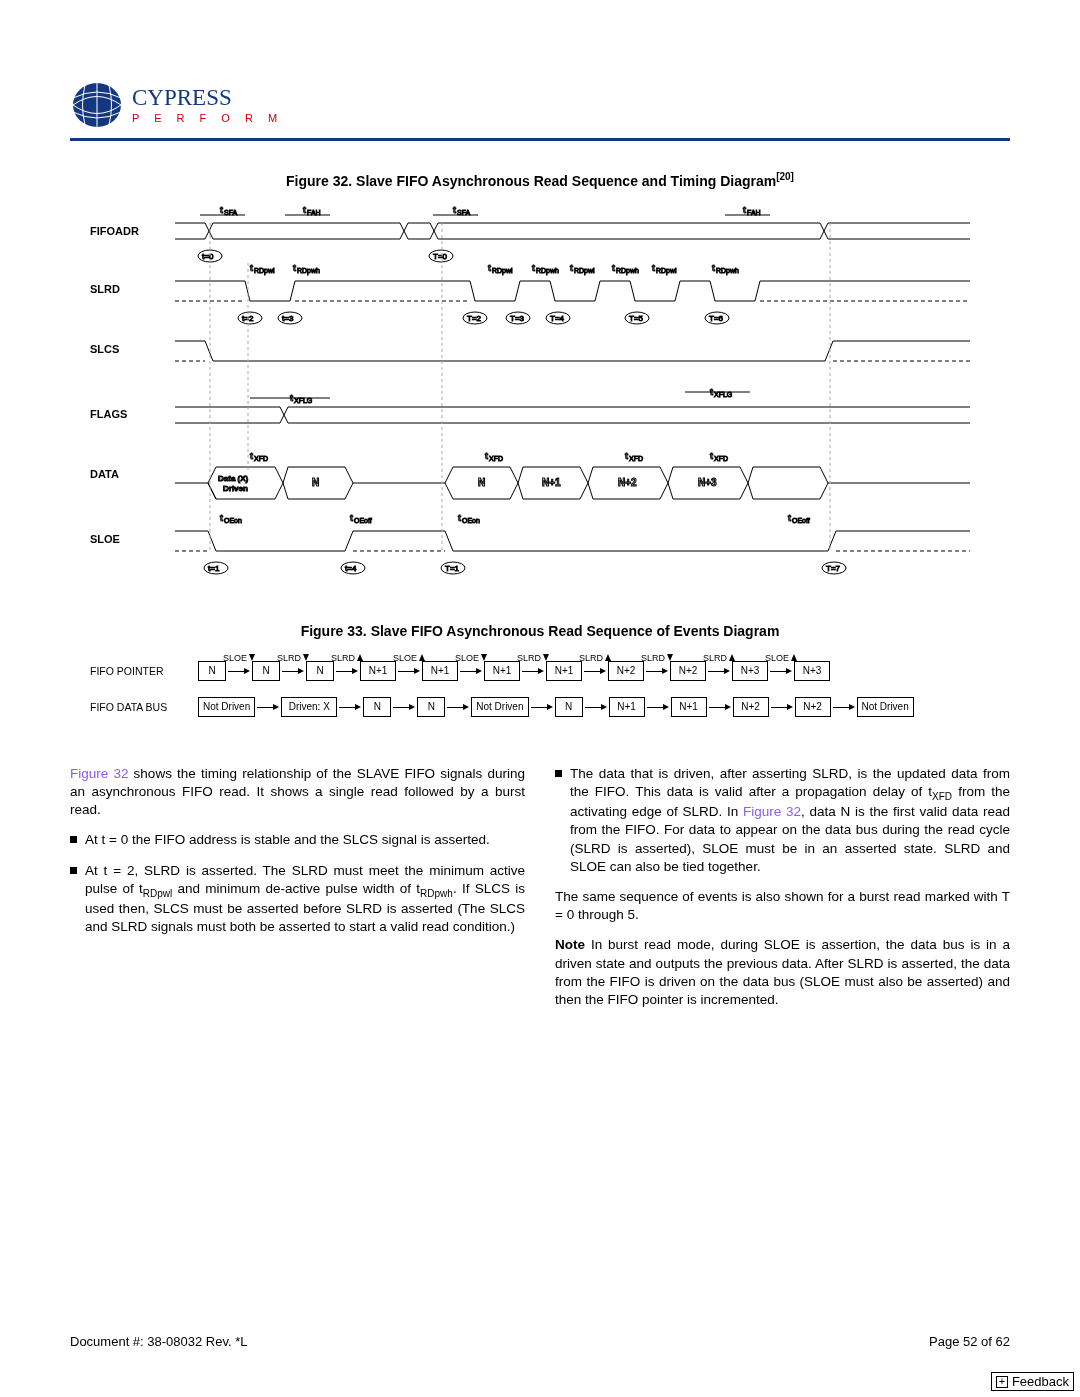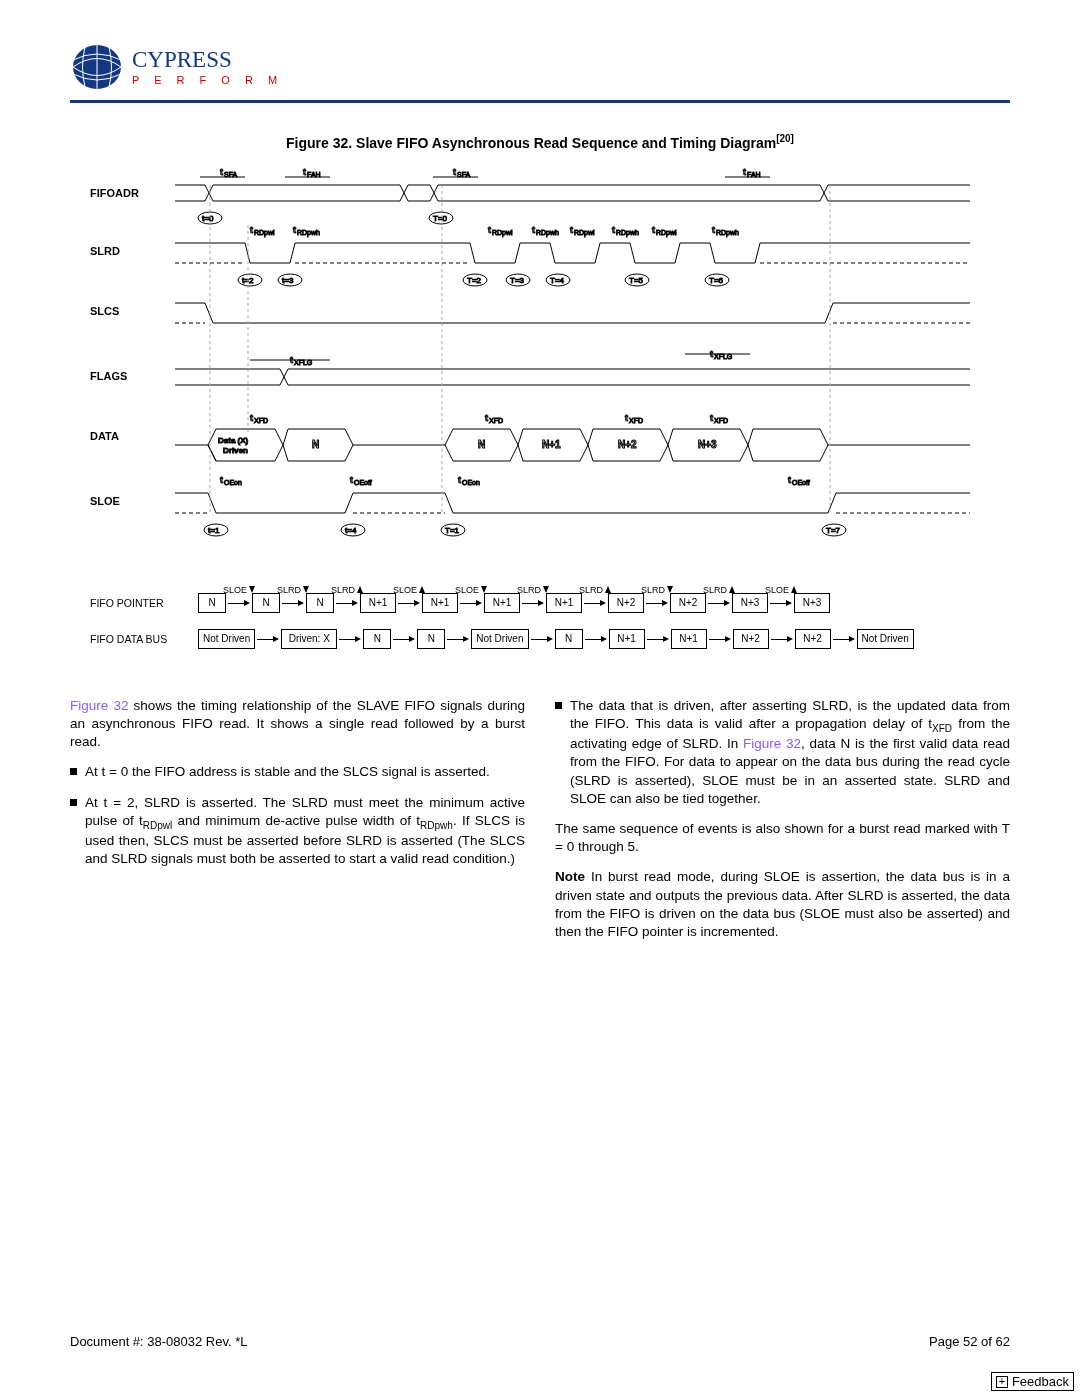--- a/index.html
+++ b/index.html
@@ -6,20 +6,21 @@
   body {
     font-family: Arial, Helvetica, sans-serif;
     width: 1080px;
     height: 1397px;
     position: relative;
     background: #fff;
     color: #000;
   }
   .page {
     padding: 40px 70px 30px 70px;
+    margin-top: 38px;
   }
   .header {
     display: flex;
     justify-content: space-between;
     align-items: flex-start;
     border-bottom: 3px solid #14387f;
     padding-bottom: 6px;
     margin-bottom: 30px;
   }
   .logo-block {
@@ -337,20 +338,23 @@
           <text x="736" y="368" font-size="8">T=7</text>
 
       <line x1="120" y1="20" x2="120" y2="350" stroke-dasharray="3 3" stroke="#aaa"></line>
       <line x1="158" y1="60" x2="158" y2="270" stroke-dasharray="3 3" stroke="#aaa"></line>
       <line x1="352" y1="20" x2="352" y2="350" stroke-dasharray="3 3" stroke="#aaa"></line>
       <line x1="740" y1="20" x2="740" y2="350" stroke-dasharray="3 3" stroke="#aaa"></line>
       </g>
     </svg>
   </div>
 
+  <div class="fig-caption">
+    <span>Figure 33.  Slave FIFO Asynchronous Read Sequence of Events Diagram</span>
+  </div>
 
   <div class="events-diagram" id="events-diagram">
       <div class="ev-row">
         <div class="ev-label">FIFO POINTER</div>
         <div class="ev-box" style="min-width: 28px;">N</div>
         <div class="ev-arrow" style="width: 26px;">
           <div class="ev-arrow-tip"></div>
           <div class="ev-toplabel">
             <span>SLOE</span>
             <span class="ar-down"></span>

